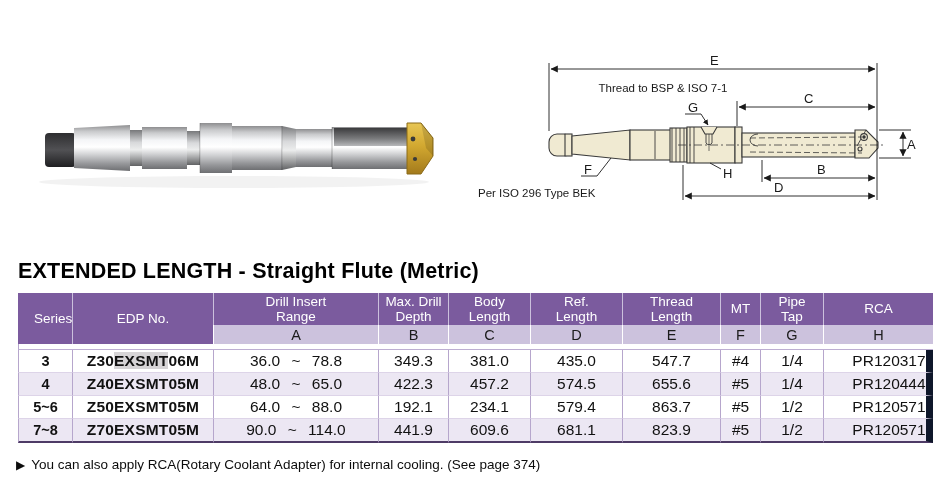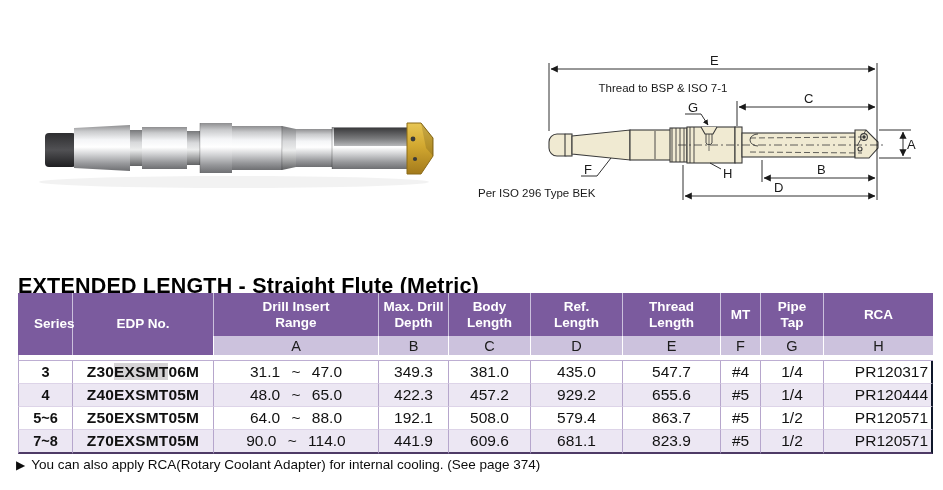--- a/index.html
+++ b/index.html
@@ -7,35 +7,35 @@
         font-family:"Liberation Sans",sans-serif;color:#000;}
 
   
   .photo{position:absolute;left:28px;top:92px;}
   .diagram{position:absolute;left:470px;top:30px;}
   .diagram text{font-family:"Liberation Sans",sans-serif;fill:#1a1a1a;}
   .dimlabel{font-size:13px;}
   .notelabel{font-size:11.5px;}
 
   
-  .title{position:absolute;left:18px;top:274px;margin:0;font-size:21.5px;font-weight:bold;
+  .title{position:absolute;left:18px;top:259px;margin:0;font-size:21.5px;font-weight:bold;
          letter-spacing:0.2px;white-space:nowrap;}
 
   
   table.spec{position:absolute;left:18px;top:293px;width:915px;border-collapse:separate;
              border-spacing:0;table-layout:fixed;}
   table.spec th,table.spec td{padding:0;text-align:center;vertical-align:middle;}
-  thead th.main{background:#7b5b9e;color:#fff;font-size:13.5px;font-weight:bold;
-                height:43px;line-height:1.12;white-space:pre-line;border-left:1px solid #cbc0dc;}
+  thead th.main{background:#7b5b9e;color:#fff;font-size:13.5px;font-weight:normal;
+                height:32px;line-height:1.12;white-space:pre-line;border-left:1px solid #cbc0dc;}
   thead th.main:first-child{border-left:none;padding-left:16px;}
   thead th.dim{background:#ccc2dd;color:#1c1c1c;font-size:14.5px;font-weight:normal;
                height:19px;border-left:1px solid #ffffff;}
   tr.gap td{height:5px;background:#fff;border-bottom:1px solid #bdaed2;}
   tbody td{background:#fff;font-size:15.5px;height:22px;border-left:1px solid #b6a6cc;color:#111;}
-  tbody tr.data td:last-child{border-right:2px solid #0f172a;padding-left:28px;}
+  tbody tr.data td:last-child{border-right:7px solid #0f172a;padding-left:28px;}
   tbody tr.alt td{background:#ece7f3;}
   tbody tr.data + tr.data td{border-top:1px solid #ddd4e8;}
   tbody tr.data:last-child td{border-bottom:2px solid #4e3b66;margin-top:16px;}
   td.c0{font-weight:bold;font-size:14.5px;}
   td.c1{font-weight:bold;letter-spacing:0.2px;}
   td.c2{word-spacing:7px;}
   .sel{background:#d6d4d6;text-align:center;}
 
   
   .footnote{position:absolute;left:16px;top:457px;font-size:13.5px;color:#0c0c0c;
@@ -231,47 +231,47 @@
         <th class="dim">H</th>
       </tr>
     </thead>
     <tbody>
       <tr class="gap">
           <td colspan="10"></td>
         </tr>
     <tr class="data">
           <td class="c0">3</td>
           <td class="c1"><span>Z30</span><span class="sel">EXSMT</span><span>06M</span></td>
-          <td class="c2">31.1 ~ 47.0</td>
+          <td class="c2">36.0 ~ 78.8</td>
           <td class="c3">349.3</td>
           <td class="c4">381.0</td>
           <td class="c5">435.0</td>
           <td class="c6">547.7</td>
           <td class="c7">#4</td>
           <td class="c8">1/4</td>
           <td class="c9">PR120317</td>
         </tr>
         <tr class="data alt">
           <td class="c0">4</td>
           <td class="c1"><span>Z40EXSMT05M</span></td>
           <td class="c2">48.0 ~ 65.0</td>
           <td class="c3">422.3</td>
           <td class="c4">457.2</td>
-          <td class="c5">929.2</td>
+          <td class="c5">574.5</td>
           <td class="c6">655.6</td>
           <td class="c7">#5</td>
           <td class="c8">1/4</td>
           <td class="c9">PR120444</td>
         </tr>
         <tr class="data">
           <td class="c0">5~6</td>
           <td class="c1"><span>Z50EXSMT05M</span></td>
           <td class="c2">64.0 ~ 88.0</td>
           <td class="c3">192.1</td>
-          <td class="c4">508.0</td>
+          <td class="c4">234.1</td>
           <td class="c5">579.4</td>
           <td class="c6">863.7</td>
           <td class="c7">#5</td>
           <td class="c8">1/2</td>
           <td class="c9">PR120571</td>
         </tr>
         <tr class="data alt">
           <td class="c0">7~8</td>
           <td class="c1"><span>Z70EXSMT05M</span></td>
           <td class="c2">90.0 ~ 114.0</td>

